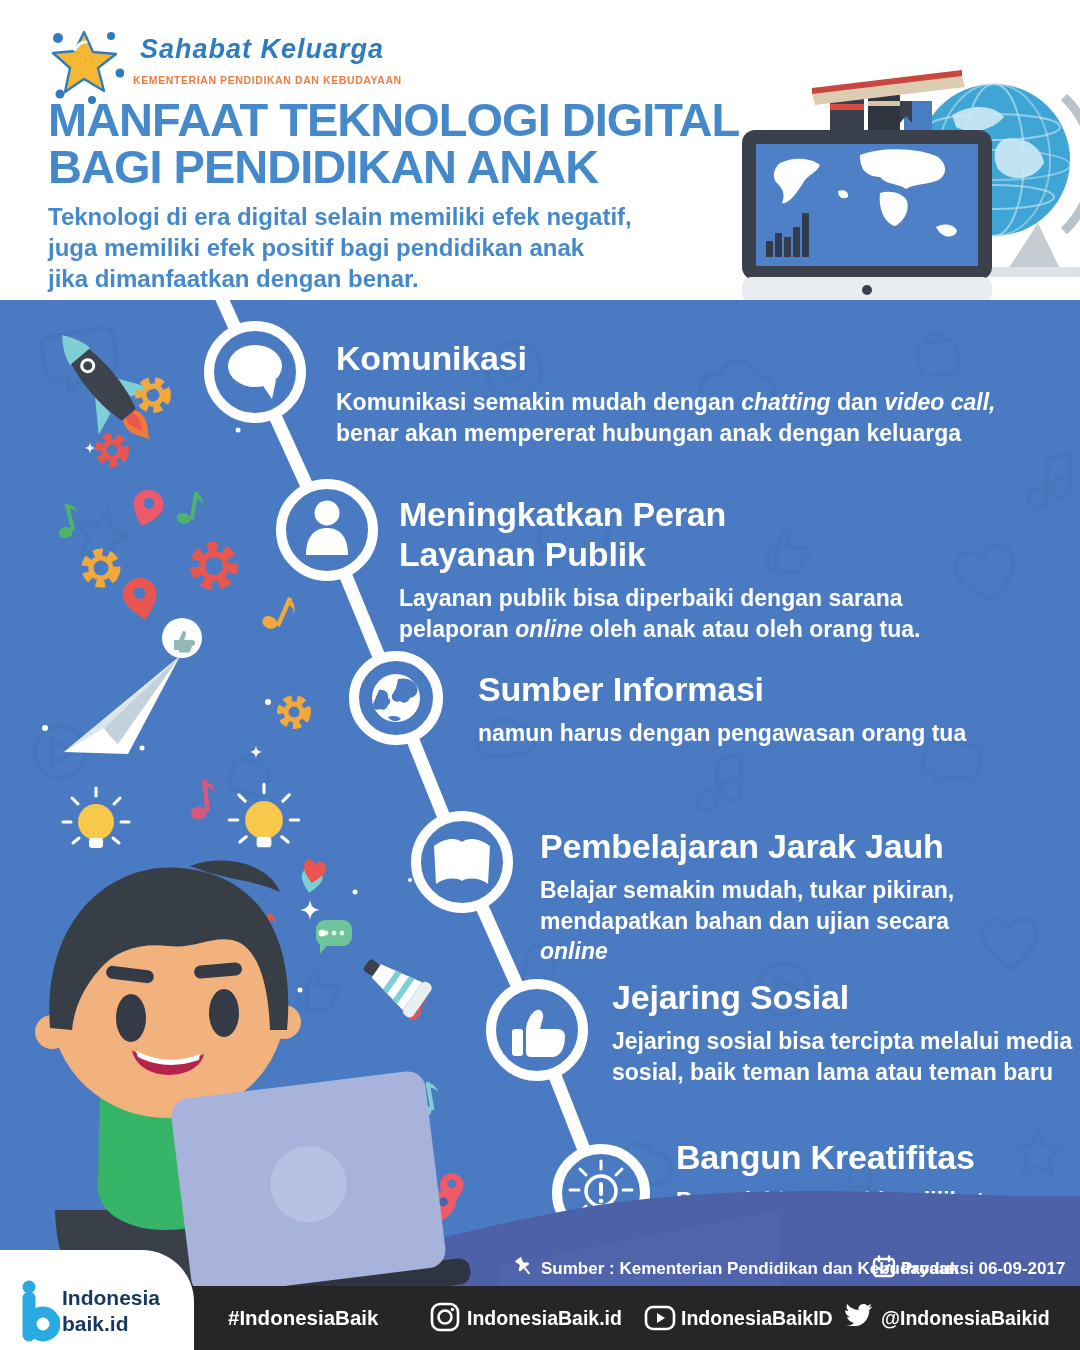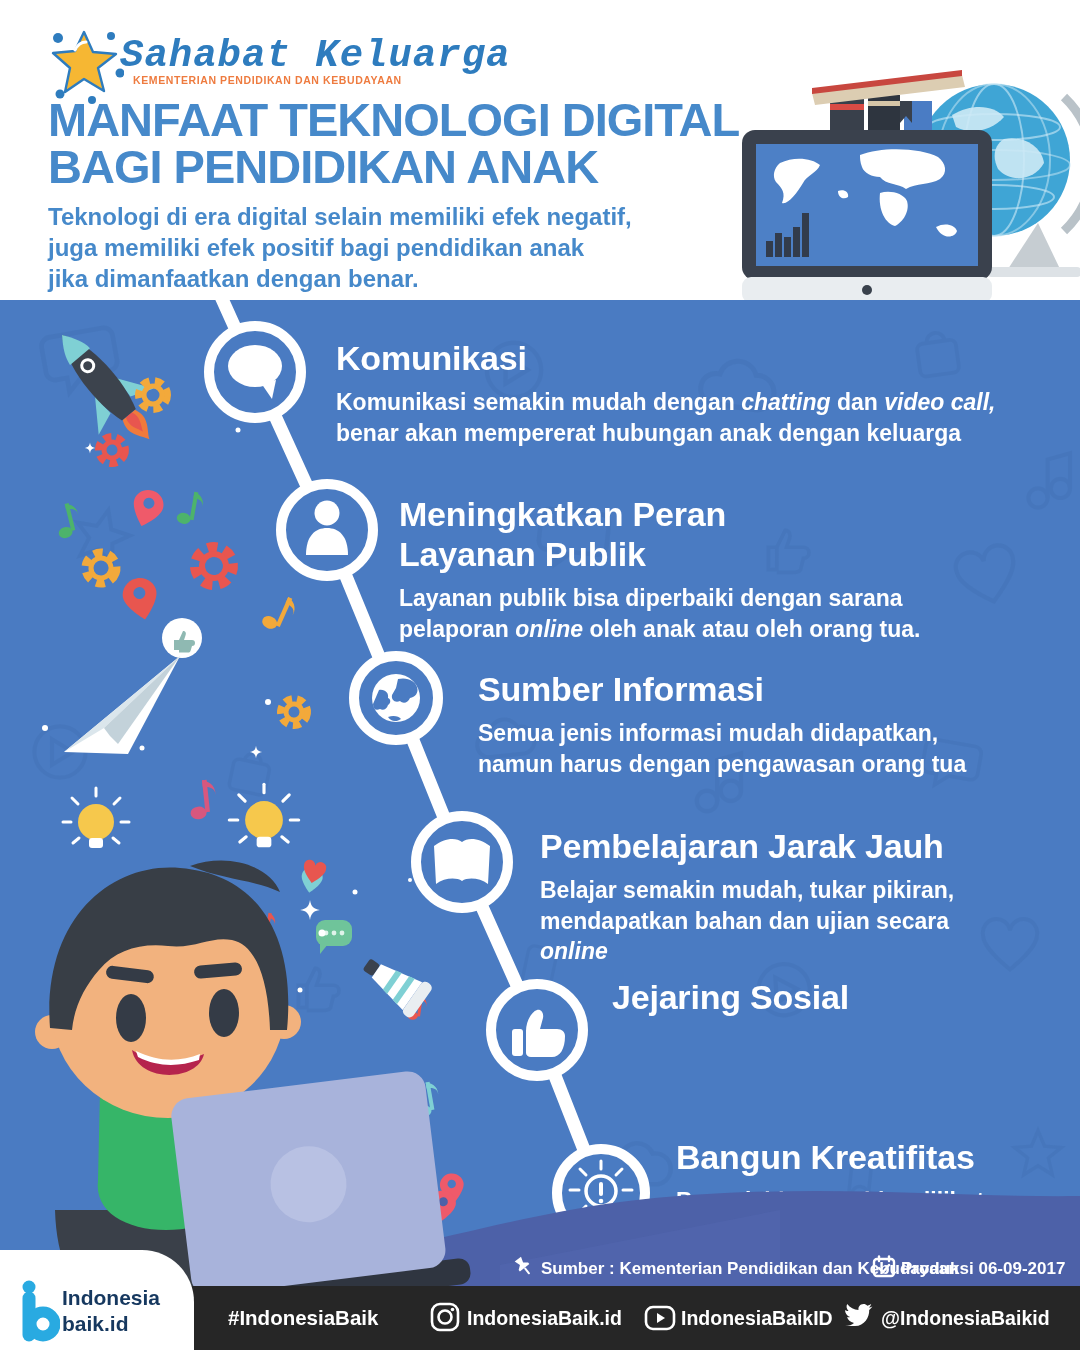--- a/index.html
+++ b/index.html
@@ -4,22 +4,22 @@
 <style>
   :root{
     --blue_bg:#4a7bc2; --title_blue:#4689ca; --wave_blue:#4d61a8; --bar_black:#262626;
     --logo_blue:#2e7cbe; --logo_orange:#ee7b3f; --baik_blue:#29aae1; --baik_navy:#16385f;
   }
   html,body{margin:0;padding:0;background:#888;}
   #page{position:relative;width:1080px;height:1350px;overflow:hidden;background:#fff;
         font-family:"Liberation Sans", sans-serif; margin:0 auto;}
   .abs{position:absolute;}
   
-  .logo-script{left:120px;top:34px;font-family:Liberation Mono, monospace;font-style:italic;
-    font-weight:700;font-size:39px;color:var(--logo_blue);letter-spacing:1px;}
+  .logo-script{left:140px;top:34px;font-family:Liberation Sans, sans-serif;font-style:italic;
+    font-weight:700;font-size:27px;color:var(--logo_blue);letter-spacing:1px;}
   .logo-sub{left:133px;top:74px;font-size:10.5px;font-weight:700;color:var(--logo_orange);letter-spacing:.6px;}
   .title1{left:48px;top:96px;font-size:47px;font-weight:700;color:var(--title_blue);letter-spacing:-1px;line-height:47px;}
   .title2{left:48px;top:143px;font-size:47px;font-weight:800;color:var(--title_blue);letter-spacing:-1px;line-height:47px;}
   .intro{left:48px;top:201px;font-size:24px;font-weight:700;color:var(--title_blue);line-height:31px;}
   
   .blue-block{left:0;top:300px;width:1080px;height:1050px;background:var(--blue_bg);}
   .section{color:#fff;}
   .sec-title{font-size:34px;font-weight:800;line-height:40px;letter-spacing:-.2px;}
   .sec-body{margin-top:9px;font-size:23px;line-height:30.5px;font-weight:700;}
   .sec-body em{font-style:italic;}
@@ -449,37 +449,40 @@
     <div class="sec-body">
         <div><span>Layanan publik bisa diperbaiki dengan sarana</span></div>
         <div><span>pelaporan </span><em>online</em><span> oleh anak atau oleh orang tua.</span></div>
       </div>
   </div>
   <div class="abs section sec3">
     <div class="sec-title">
         <div>Sumber Informasi</div>
       </div>
     <div class="sec-body">
-        <div><span>Semua jenis informasi mudah didapatkan,</span></div>
         <div><span>namun harus dengan pengawasan orang tua</span></div>
       </div>
   </div>
   <div class="abs section sec4">
     <div class="sec-title">
         <div>Pembelajaran Jarak Jauh</div>
       </div>
     <div class="sec-body">
         <div><span>Belajar semakin mudah, tukar pikiran,</span></div>
         <div><span>mendapatkan bahan dan ujian secara</span></div>
         <div><em>online</em></div>
       </div>
   </div>
   <div class="abs section sec5">
     <div class="sec-title">
         <div>Jejaring Sosial</div>
+      </div>
+    <div class="sec-body">
+        <div><span>Jejaring sosial bisa tercipta melalui media</span></div>
+        <div><span>sosial, baik teman lama atau teman baru</span></div>
       </div>
   </div>
   <div class="abs section sec6">
     <div class="sec-title">
         <div>Bangun Kreatifitas</div>
       </div>
     <div class="sec-body">
         <div><span>Banyak ide yang bisa dilihat</span></div>
         <div><span>dikembangkan oleh anak</span></div>
       </div>

